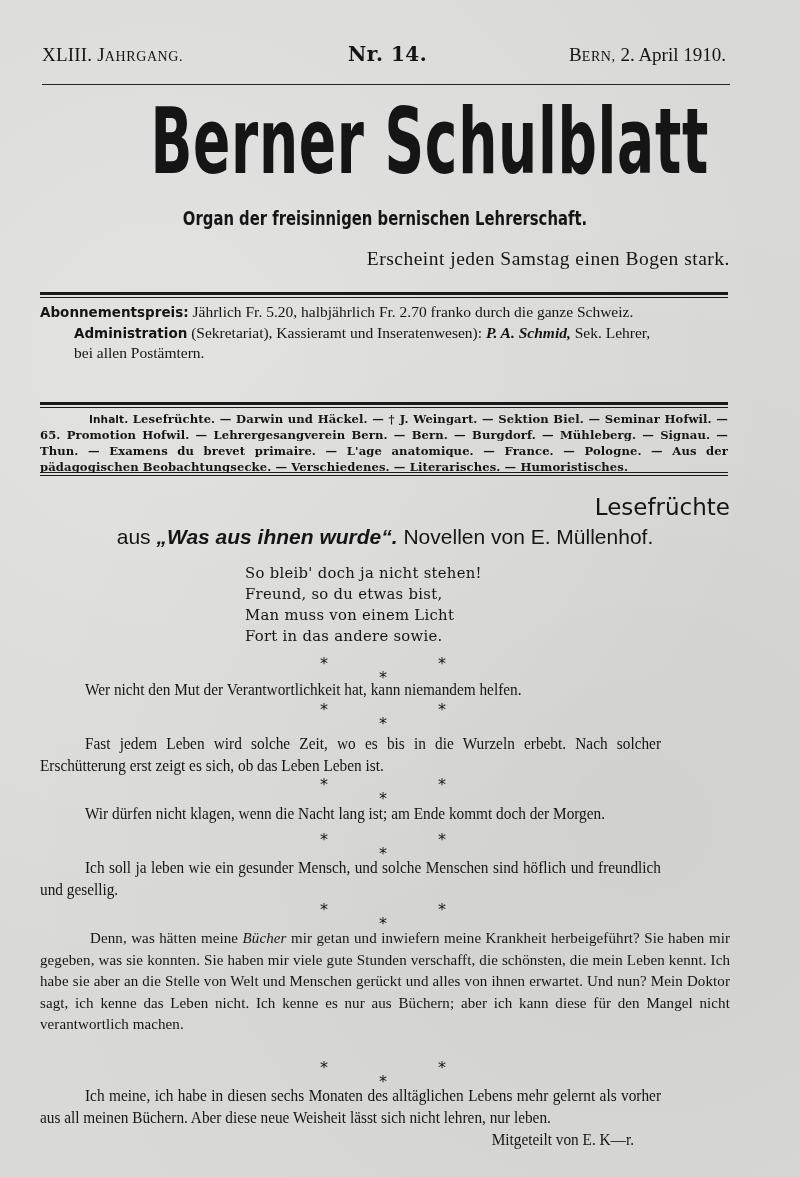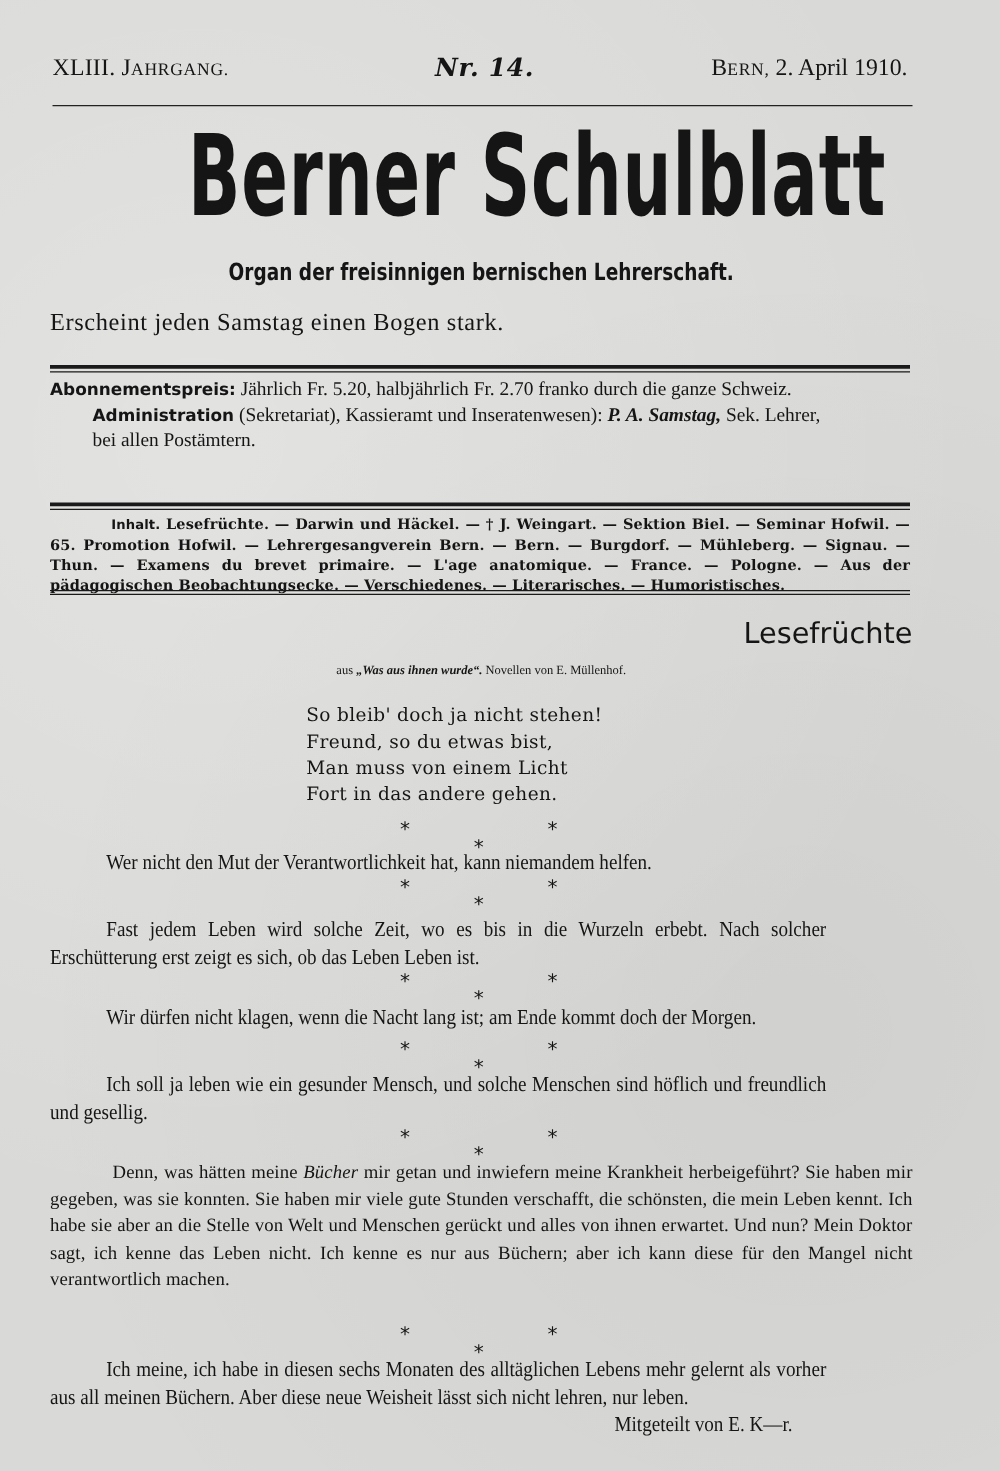--- a/index.html
+++ b/index.html
@@ -15,39 +15,39 @@
     }
     .page { position: absolute; left: 40px; top: 0; width: 690px; }
 
     
     .topline {
       position: absolute; top: 44px; left: 0; width: 690px; height: 24px;
       font-family: "Liberation Serif", serif; font-size: 19px;
     }
     .topline .vol { position: absolute; left: 2px; top: 0; letter-spacing: 0.2px; }
     .topline .vol .sc { font-size: 14px; letter-spacing: 0.6px; }
-    .topline .nr { position: absolute; left: 308px; top: -2px; font-family: "DejaVu Serif", serif; font-weight: bold; font-size: 20px; letter-spacing: 0.5px; font-style: italic; }
+    .topline .nr { position: absolute; left: 308px; top: -2px; font-family: "DejaVu Serif", serif; font-weight: bold; font-size: 20px; letter-spacing: 0.5px; }
     .topline .date { position: absolute; right: 4px; top: 0; }
     .topline .date .sc { font-size: 14px; letter-spacing: 0.6px; }
     .rule-top { position: absolute; top: 84px; left: 2px; width: 688px; height: 0; border-top: 1.5px solid #222; }
 
     .title {
       position: absolute; top: 92px; left: 0; width: 690px; text-align: center;
       font-family: "Liberation Sans Narrow", "DejaVu Sans Condensed", "DejaVu Sans", sans-serif;
       font-weight: bold; font-size: 90px; line-height: 100px; letter-spacing: 1px;
       transform: scaleX(0.68); transform-origin: center top;
       white-space: nowrap;
     }
     .subtitle {
       position: absolute; top: 207px; left: 0; width: 690px; text-align: center;
       font-family: "DejaVu Sans", sans-serif; font-weight: bold; font-size: 19px;
       transform: scaleX(0.78); transform-origin: center top; white-space: nowrap;
     }
     .tagline {
-      position: absolute; top: 248px; left: 0; width: 690px; text-align: left;
+      position: absolute; top: 248px; left: 0; width: 690px; text-align: right;
       font-family: "Liberation Serif", serif; font-size: 19.5px; letter-spacing: 0.5px;
     }
 
     .double-rule { position: absolute; left: 0; width: 688px; }
     .double-rule .thick { height: 3px; background: #1a1a1a; }
     .double-rule .thin { height: 1px; background: #1a1a1a; margin-top: 2px; }
 
     .info {
       position: absolute; top: 302px; left: 0; width: 690px;
       font-family: "Liberation Serif", serif; font-size: 15.5px; line-height: 20.5px;
@@ -64,21 +64,21 @@
       text-align: justify; letter-spacing: 0.1px;
     }
     .contents .lbl { font-family: "DejaVu Sans", sans-serif; font-size: 10.5px; padding-left: 49px; }
 
     .article { position: absolute; top: 492px; left: 0; width: 690px; }
     .art-title {
       text-align: right; font-family: "DejaVu Sans", sans-serif; font-size: 23px;
       line-height: 30px; margin: 0 0 0 6px;
     }
     .art-source {
-      text-align: center; font-family: Liberation Serif, serif; font-size: 10px; line-height: 22px; margin-top: 4px;
+      text-align: center; font-family: Liberation Sans, sans-serif; font-size: 21px; line-height: 22px; margin-top: 4px;
     }
     .art-source i { font-weight: bold; }
     .poem {
       margin: 14px 0 0 205px; font-family: "DejaVu Serif", serif; font-size: 14.8px; line-height: 21px; letter-spacing: 0.3px;
     }
     .stars { position: relative; height: 36px; width: 690px; }
     .stars span { position: absolute; font-size: 16px; font-family: "DejaVu Sans", sans-serif; }
     .stars .s1 { left: 280px; top: 0; }
     .stars .s2 { left: 398px; top: 0; }
     .stars .s3 { left: 339px; top: 14px; }
@@ -112,21 +112,21 @@
   <div class="subtitle">Organ der freisinnigen bernischen Lehrerschaft.</div>
   <div class="tagline">Erscheint jeden Samstag einen Bogen stark.</div>
 
   <div class="double-rule" style="top:292px;">
       <div class="thick"></div>
       <div class="thin"></div>
     </div>
 
   <div class="info">
     <p><span class="lbl">Abonnementspreis:</span><span> Jährlich Fr. 5.20, halbjährlich Fr. 2.70 franko durch die ganze Schweiz.</span></p>
-    <p class="ind"><span class="lbl">Administration</span><span> (Sekretariat), Kassieramt und Inseratenwesen): </span><span class="name">P. A. Samstag,</span><span> Sek. Lehrer,</span></p>
+    <p class="ind"><span class="lbl">Administration</span><span> (Sekretariat), Kassieramt und Inseratenwesen): </span><span class="name">P. A. Schmid,</span><span> Sek. Lehrer,</span></p>
     <p class="ind">bei allen Postämtern.</p>
   </div>
 
   <div class="double-rule" style="top:402px;">
       <div class="thick"></div>
       <div class="thin"></div>
     </div>
 
   <div class="contents"><span class="lbl">Inhalt.</span><span> Lesefrüchte. — Darwin und Häckel. — † J. Weingart. — Sektion Biel. — Seminar Hofwil. — 65. Promotion Hofwil. — Lehrergesangverein Bern. — Bern. — Burgdorf. — Mühleberg. — Signau. — Thun. — Examens du brevet primaire. — L'age anatomique. — France. — Pologne. — Aus der pädagogischen Beobachtungsecke. — Verschiedenes. — Literarisches. — Humoristisches.</span></div>
 
@@ -136,21 +136,21 @@
     </div>
 
   <div class="article">
     <div class="art-title">Lesefrüchte</div>
     <div class="art-source"><span>aus </span><i>„Was aus ihnen wurde“.</i><span> Novellen von E. Müllenhof.</span></div>
 
     <div class="poem">
       <div>So bleib' doch ja nicht stehen!</div>
       <div>Freund, so du etwas bist,</div>
       <div>Man muss von einem Licht</div>
-      <div>Fort in das andere gehen.</div>
+      <div>Fort in das andere sowie.</div>
     </div>
   </div>
 
   <div class="blk stars" style="top:654px;">
       <span class="s1">*</span>
       <span class="s2">*</span>
       <span class="s3">*</span>
     </div>
 
   <p class="blk para-cond indent" style="top:679px;">Wer nicht den Mut der Verantwortlichkeit hat, kann niemandem helfen.</p>

